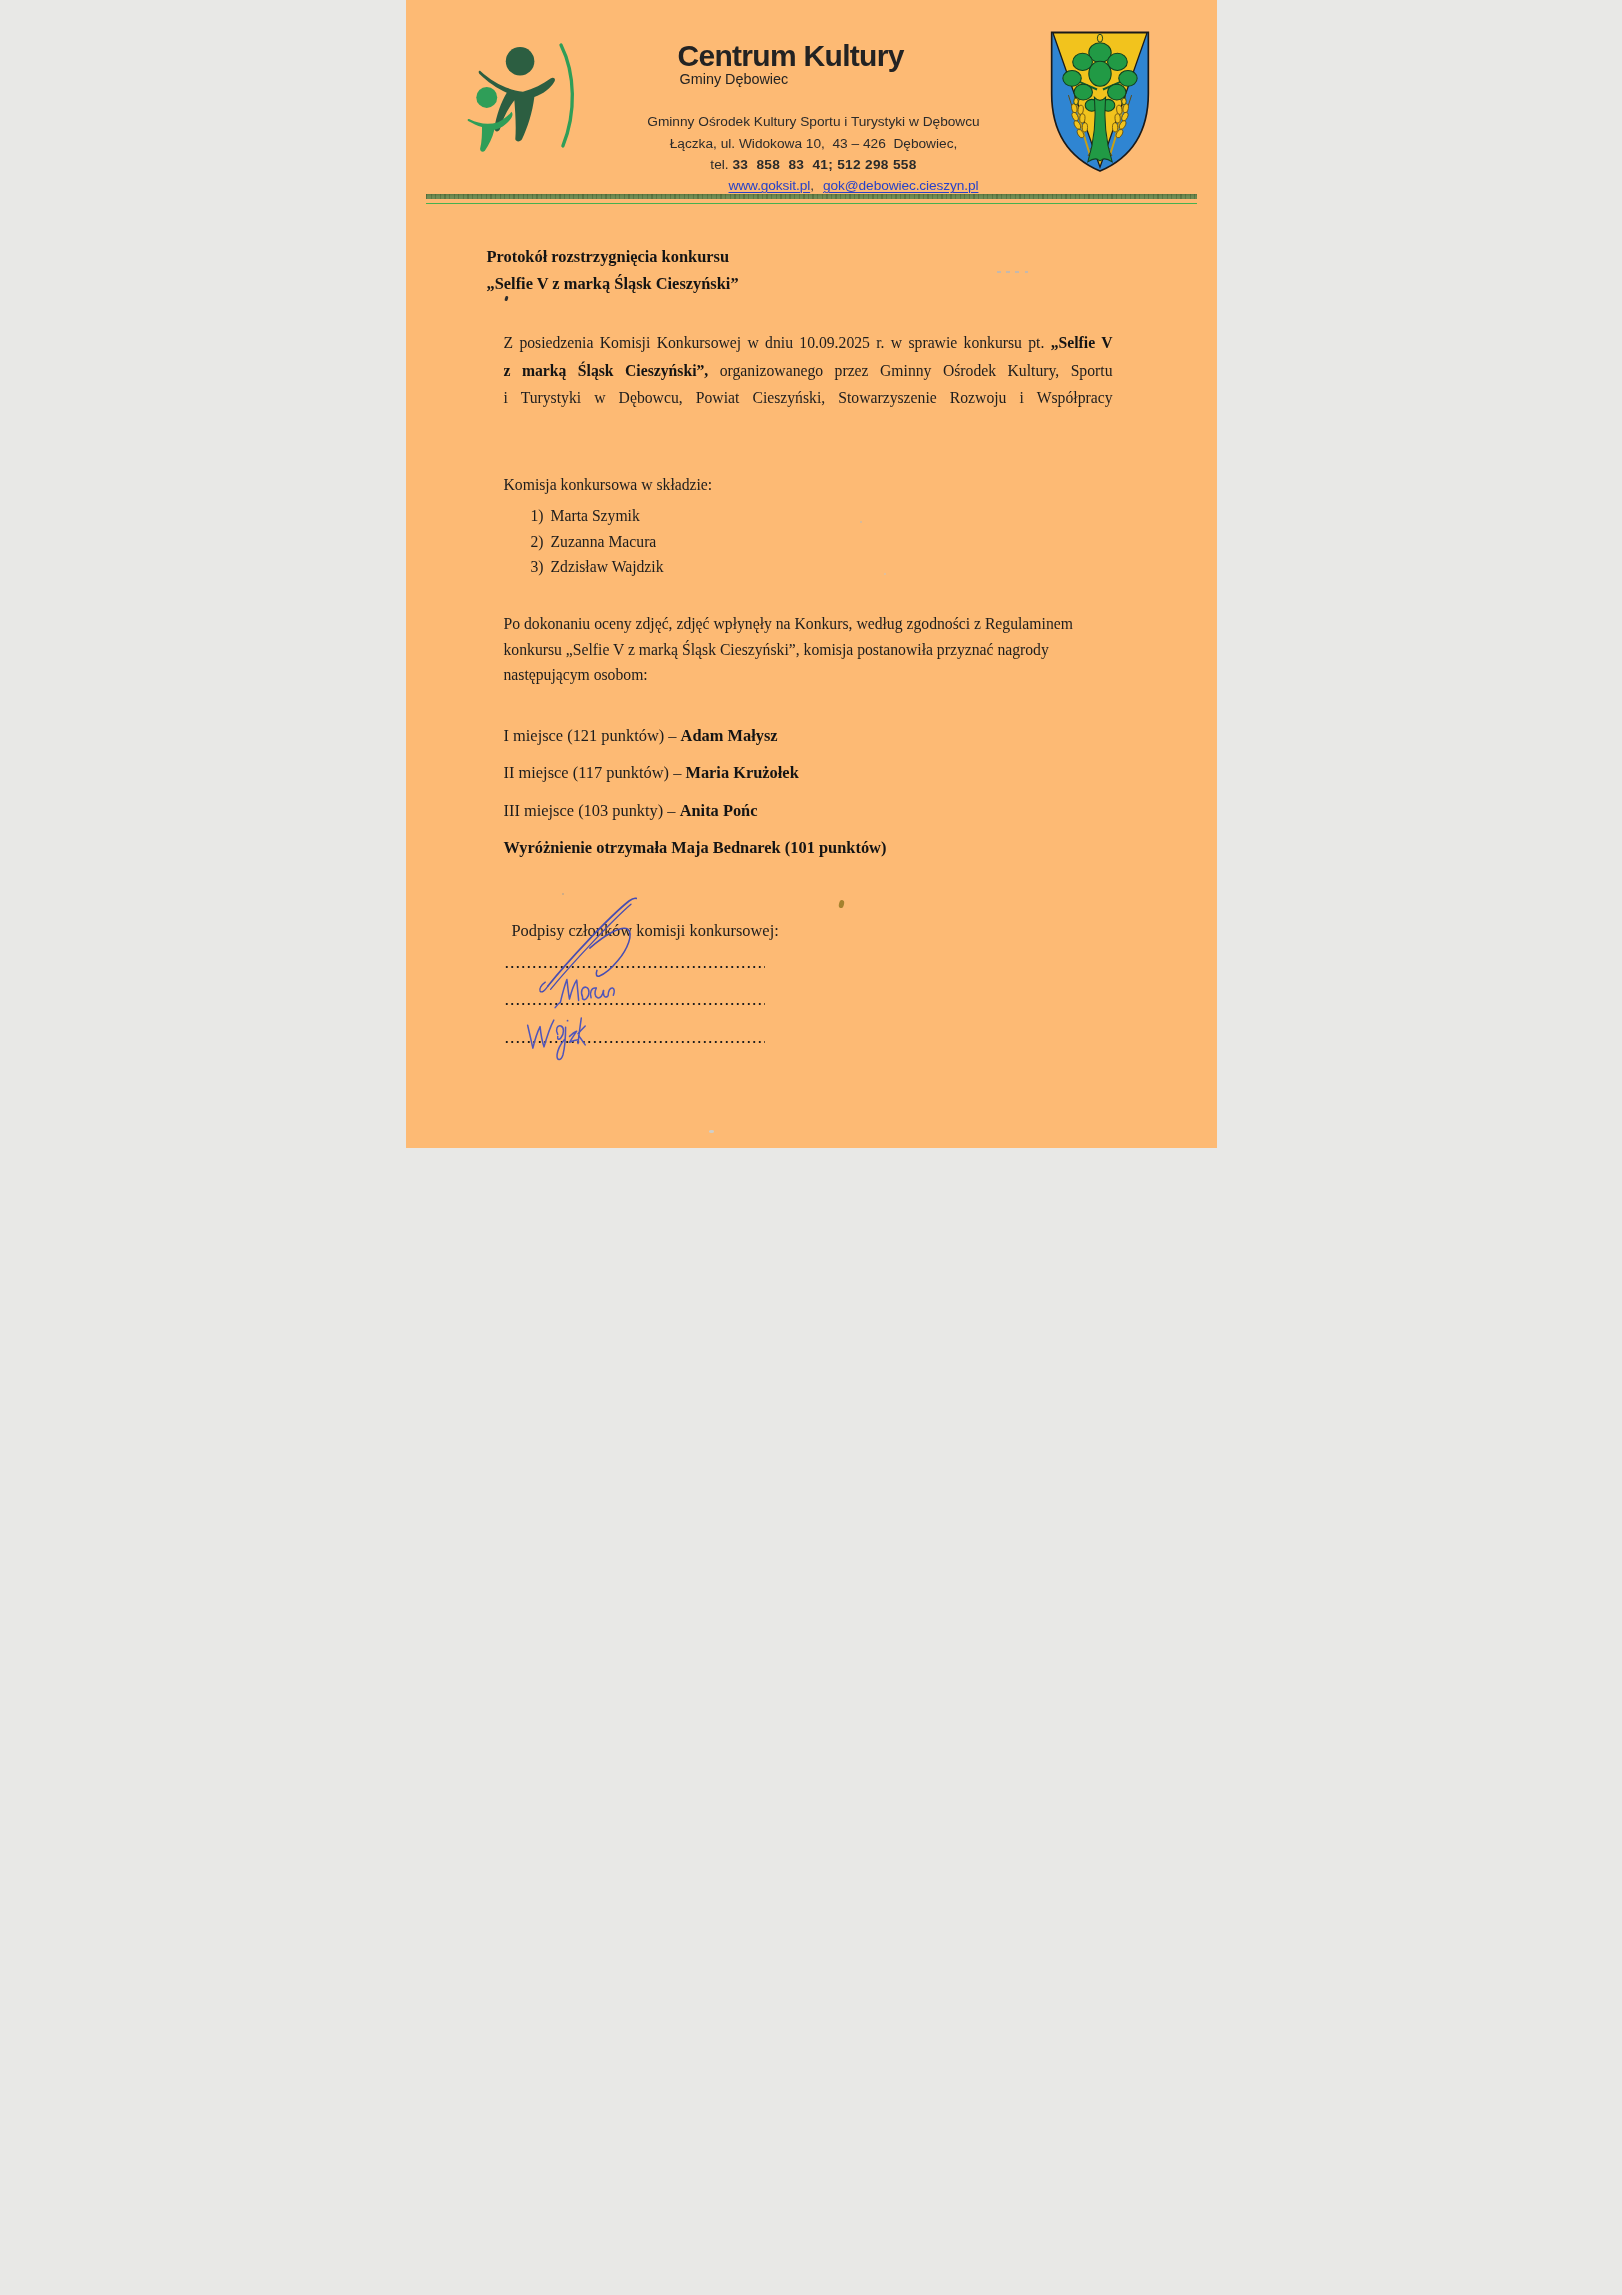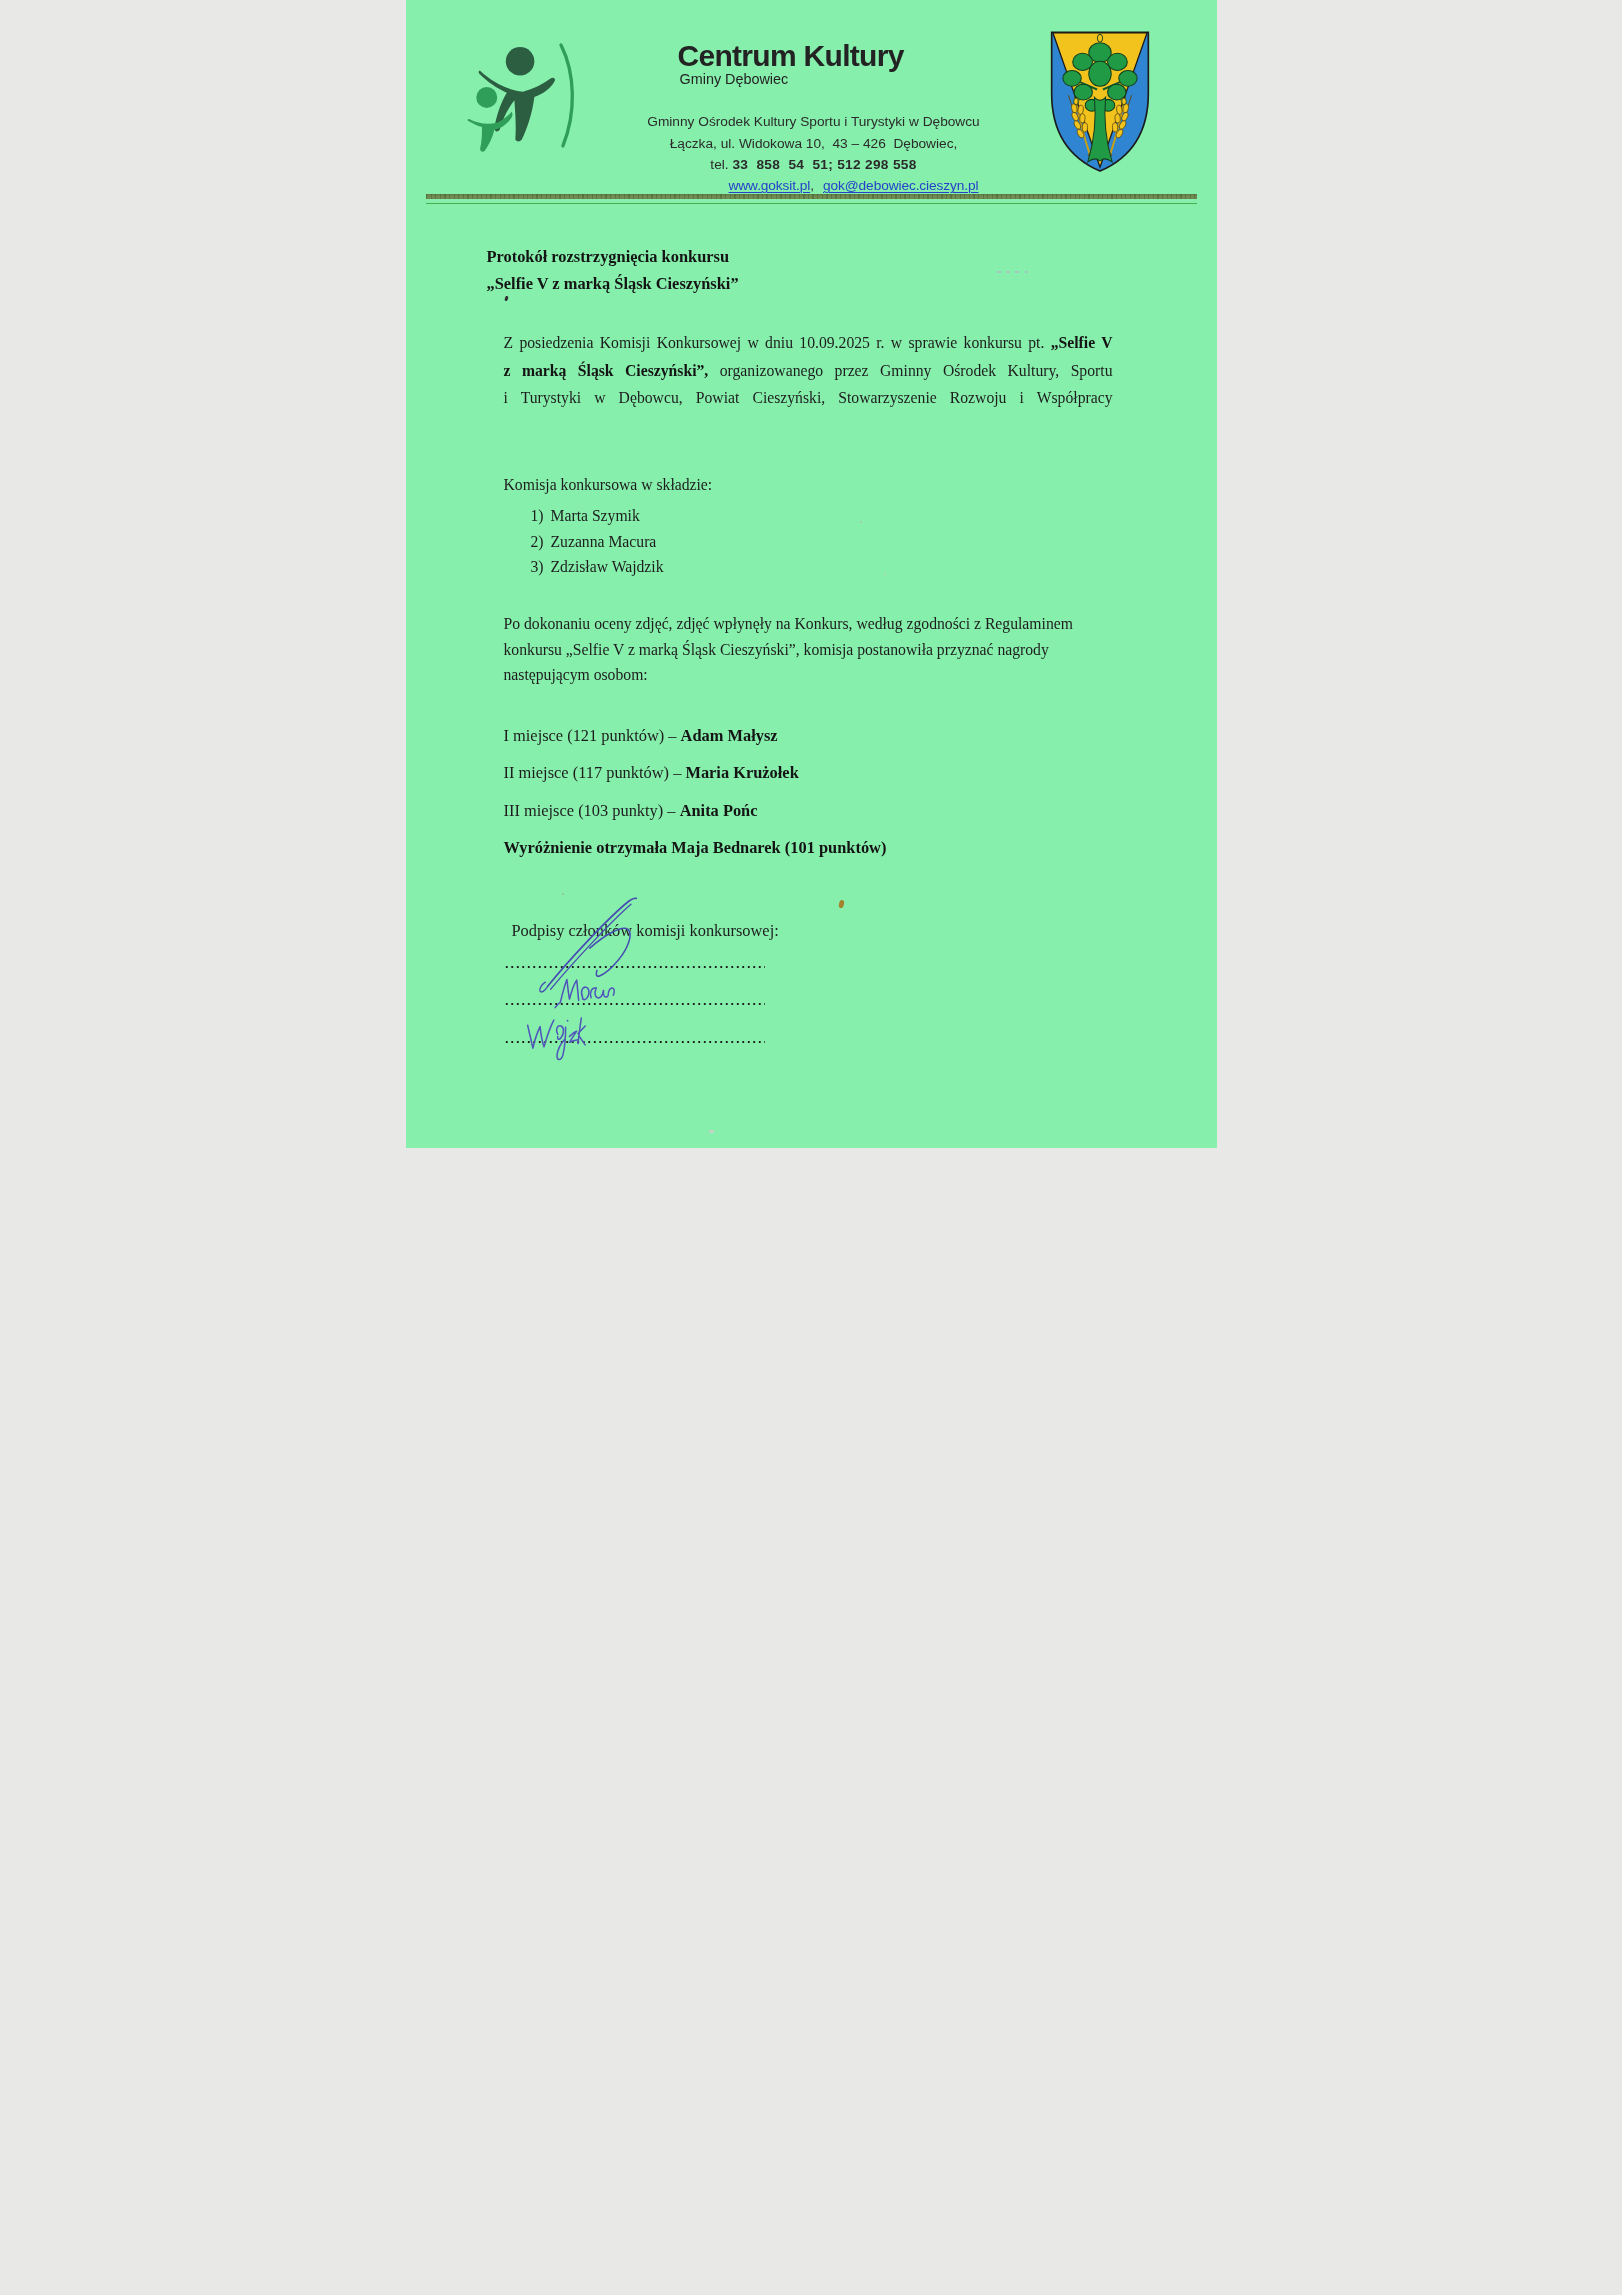--- a/index.html
+++ b/index.html
@@ -1,21 +1,21 @@
 <!DOCTYPE html>
 <html lang="pl" style="font-size:10.5px"><head>
 <meta charset="utf-8">
 <style>
   html,body{margin:0;padding:0;}
   body{background:#e8e8e6;}
   .page{
     position:relative;
     width:811px;height:1148px;
     margin:0 auto;
-    background:#86efac;
+    background:#fdba74;
     overflow:hidden;
     font-family:"Liberation Serif","DejaVu Serif",serif;
     color:#1d1d1d;
   }
   
   .org-name1{
     position:absolute;left:272px;top:39px;
     font-family:"Liberation Sans","DejaVu Sans",sans-serif;
     font-size:30px;font-weight:bold;letter-spacing:-0.7px;color:#232323;
     white-space:nowrap;
@@ -113,21 +113,21 @@
              C92,176 80,184 68,186 C64,204 56,218 48,230 C44,234 38,232 38,226
              C42,210 42,194 42,180 C32,178 22,172 14,168 C10,166 12,162 16,164 Z" fill="#2f9e58"></path>
   </svg>
 
   <div class="org-name1">Centrum Kultury</div>
   <div class="org-name2">Gminy Dębowiec</div>
 
   <div class="contact-block">
     <div>Gminny Ośrodek Kultury Sportu i Turystyki w Dębowcu</div>
     <div class="prews">Łączka, ul. Widokowa 10,  43 – 426  Dębowiec,</div>
-    <div><span class="prews">tel. </span><span class="phone-numbers">33  858  54  51; 512 298 558</span></div>
+    <div><span class="prews">tel. </span><span class="phone-numbers">33  858  83  41; 512 298 558</span></div>
   </div>
 
   <div class="links-line">
     <span class="doc-link">www.goksit.pl</span><span class="link-sep">,</span><span class="doc-link">gok@debowiec.cieszyn.pl</span>
   </div>
 
   <div class="bar-thick"></div>
   <div class="bar-thin"></div>
 
   <svg class="crest-svg" viewBox="0 0 161 222" aria-hidden="true">

